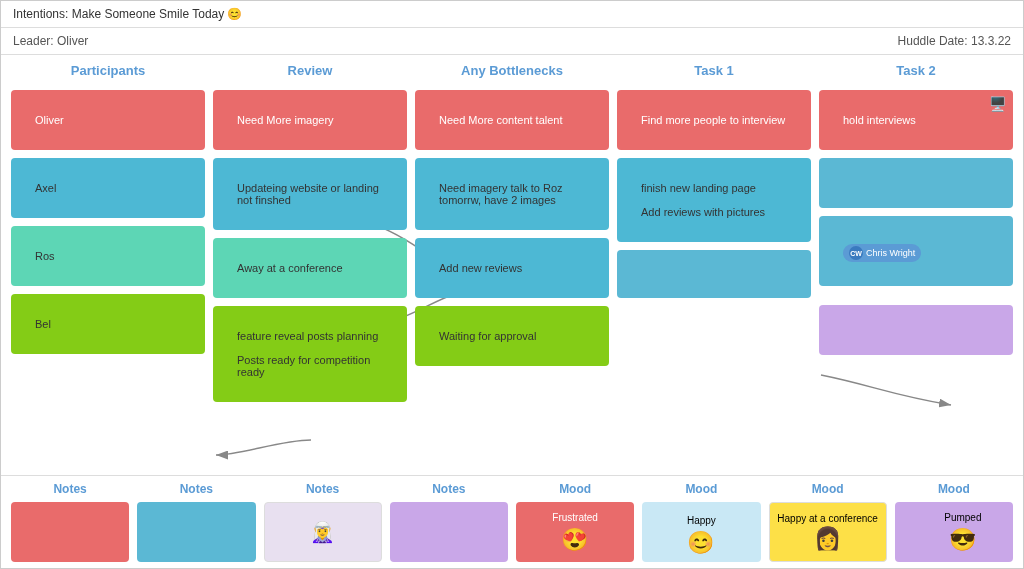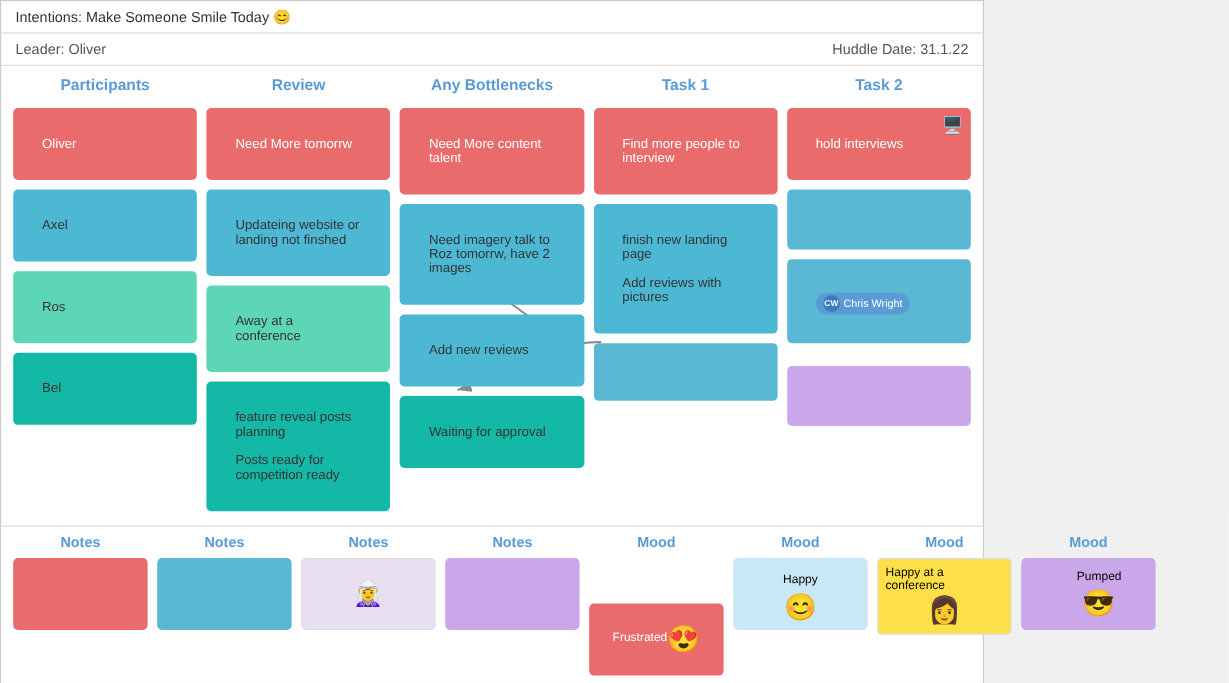--- a/index.html
+++ b/index.html
@@ -1,19 +1,19 @@
 <!DOCTYPE html>
 <html><head>
   <meta charset="utf-8">
   <style>
     * { box-sizing: border-box; margin: 0; padding: 0; }
     body { font-family: Arial, sans-serif; background: #f0f0f0; font-size: 12px; }
 
     .app-container {
-      width: 820px;
+      width: 1024px;
       min-height: 569px;
       background: white;
       border: 1px solid #ccc;
       display: flex;
       flex-direction: column;
     }
 
     .top-bar {
       padding: 6px 12px;
       border-bottom: 1px solid #ddd;
@@ -67,21 +67,21 @@
       margin-bottom: 8px;
       font-size: 11px;
       color: #333;
       min-height: 40px;
       position: relative;
     }
 
     .card-red { background: #e96b6b; color: white; }
     .card-blue { background: #4db8d4; color: #333; }
     .card-teal { background: #5dd6b5; color: #333; }
-    .card-purple { background: #14b8a6; color: #333; }
+    .card-purple { background: #84cc16; color: #333; }
 
     .notes-section {
       border-top: 1px solid #ddd;
       display: flex;
       padding: 6px 6px;
       background: white;
     }
 
     .notes-col {
       flex: 1;
@@ -161,21 +161,21 @@
 <body>
 
 <div class="app-container">
 
   <div class="top-bar">
     <span>Intentions: Make Someone Smile Today 😊</span>
   </div>
 
   <div class="leader-bar">
     <span>Leader: Oliver</span>
-    <span>Huddle Date: 31.1.22</span>
+    <span>Huddle Date: 13.3.22</span>
   </div>
 
   <div class="main-content">
 
     <div class="board-area">
 
       <svg class="arrow-canvas" xmlns="http://www.w3.org/2000/svg">
 
         <defs>
           <marker id="arrowhead" markerWidth="8" markerHeight="6" refX="8" refY="3" orient="auto">
@@ -197,21 +197,21 @@
       <div class="column">
         <div class="col-header">Participants</div>
         <div class="card card-red">Oliver</div>
         <div class="card card-blue">Axel</div>
         <div class="card card-teal">Ros</div>
         <div class="card card-purple">Bel</div>
       </div>
 
       <div class="column">
         <div class="col-header">Review</div>
-        <div class="card card-red card-stacked">Need More tomorrw</div>
+        <div class="card card-red card-stacked">Need More imagery</div>
         <div class="card card-blue">Updateing website or landing not finshed</div>
         <div class="card card-teal">Away at a conference</div>
         <div class="card card-purple">feature reveal posts planning<br><br>Posts ready for competition ready</div>
       </div>
 
       <div class="column">
         <div class="col-header">Any Bottlenecks</div>
         <div class="card card-red">Need More content talent</div>
         <div class="card card-blue">Need imagery talk to Roz tomorrw, have 2 images</div>
         <div class="card card-blue">Add new reviews</div>
@@ -261,21 +261,21 @@
         <div class="notes-card" style="background:#e8e0f0; border:1px solid #ddd;">🧝‍♀️</div>
       </div>
 
       <div class="notes-col">
         <div class="notes-header">Notes</div>
         <div class="notes-card" style="background:#c9a7e8;"></div>
       </div>
 
       <div class="notes-col">
         <div class="notes-header">Mood</div>
-        <div class="notes-card" style="background:#e96b6b; flex-direction:row; font-size:11px; color:white;margin-top:38px;">
+        <div class="notes-card" style="background:#e96b6b; flex-direction:column; font-size:11px; color:white;">
           <span style="font-size:10px; margin-bottom:4px;">Frustrated</span>
           <span style="font-size:22px;">😍</span>
         </div>
       </div>
 
       <div class="notes-col">
         <div class="notes-header">Mood</div>
         <div class="notes-card" style="background:#c9e8f5; flex-direction:column; font-size:11px;justify-content:flex-end;">
           <span style="font-size:10px; margin-bottom:4px;">Happy</span>
           <span style="font-size:22px;">😊</span>

